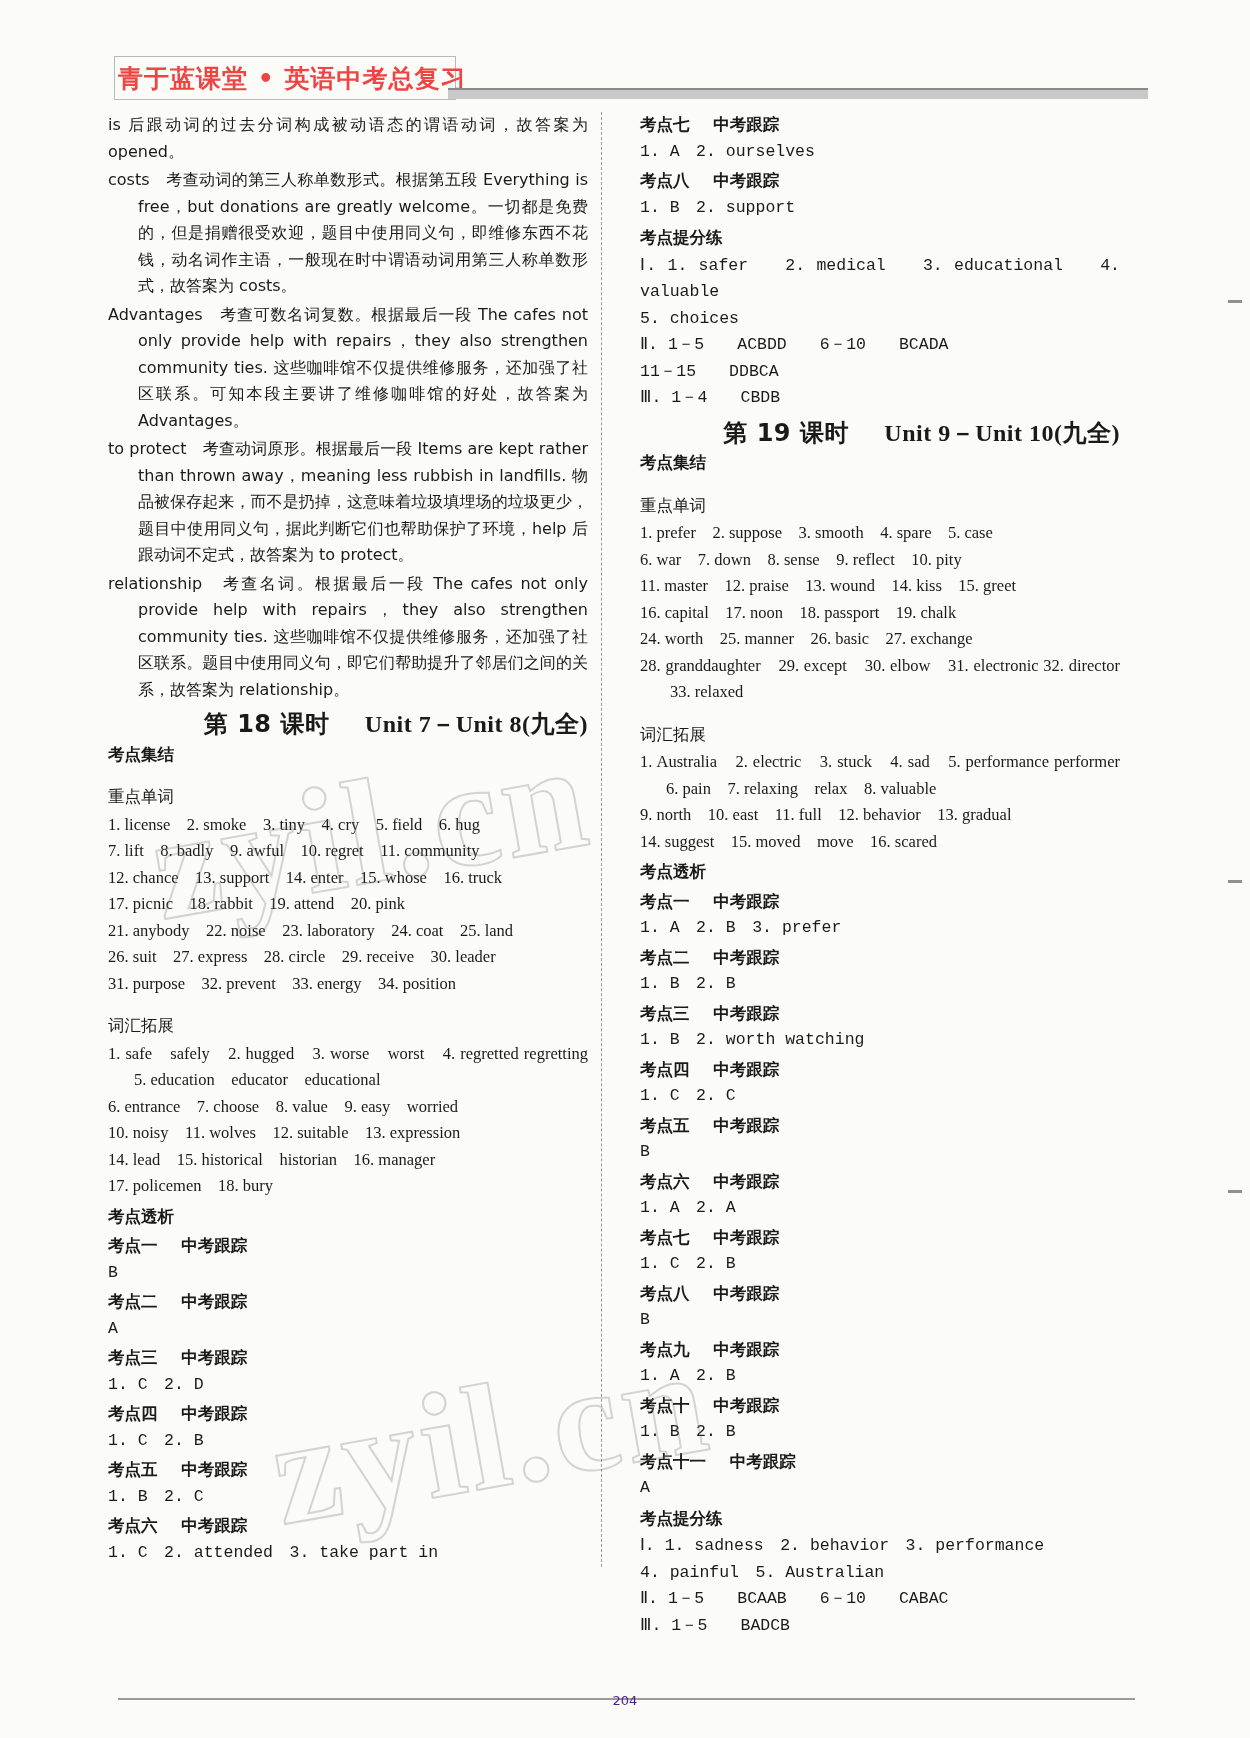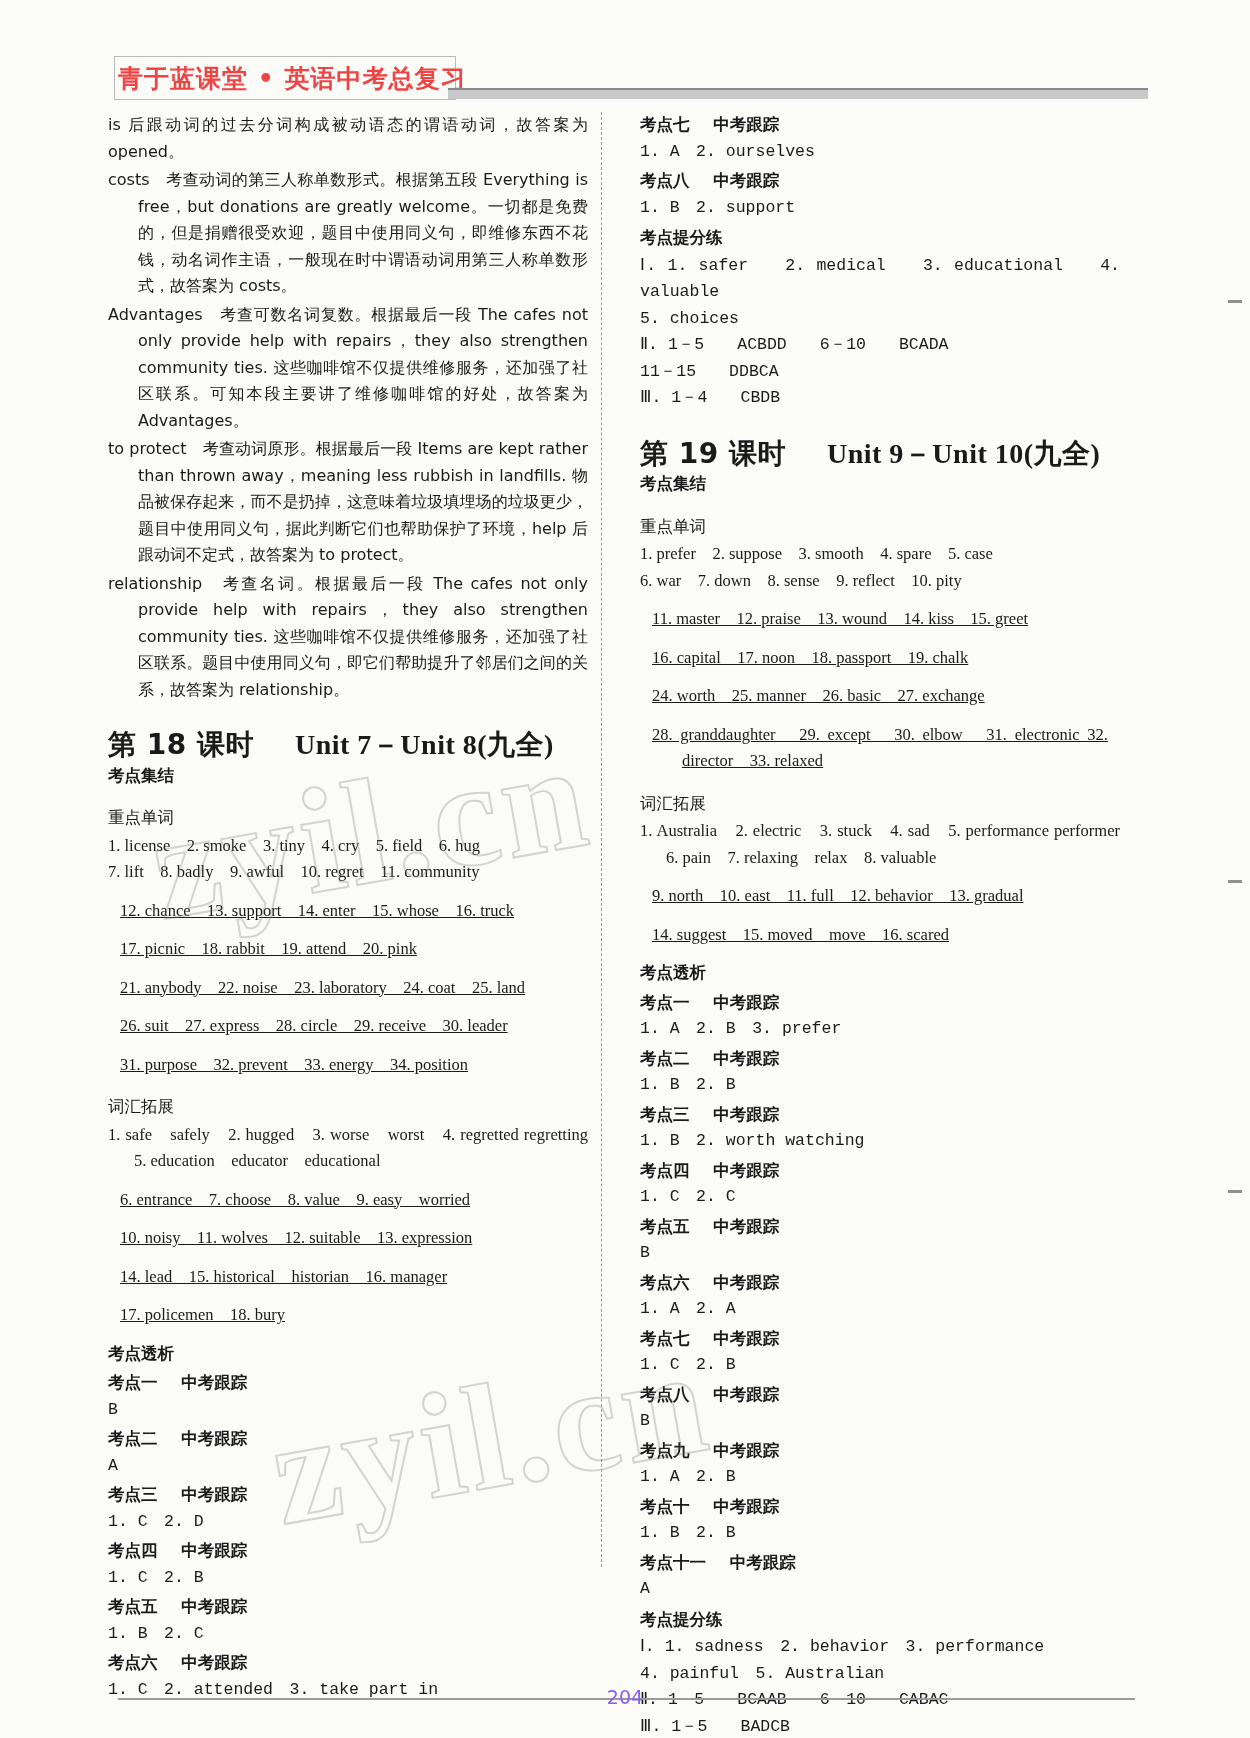--- a/index.html
+++ b/index.html
@@ -55,47 +55,47 @@
   .cn{font-family:"DejaVu Sans", sans-serif;font-size:16px;}
   .sec-title{
     font-family:"DejaVu Sans", sans-serif;
     font-weight:bold;font-size:16.5px;margin:4px 0 1px 0;
   }
   .sub-title{
     font-family:"DejaVu Sans", sans-serif;
     font-size:16.5px;margin:16px 0 1px 0;
   }
   .lesson-head{
-    text-align:left;
-    font-family:"DejaVu Sans", sans-serif;
-    font-weight:bold;
-    font-size:28px;
-    margin:29px 0 4px 0;
+    text-align:right;
+    font-family:"DejaVu Sans", sans-serif;
+    font-weight:bold;
+    font-size:24px;
+    margin:8px 0 4px 0;
     letter-spacing:0.5px;
   }
   .lesson-head .unit{
     font-family:"Liberation Serif", serif;
     font-weight:bold;
   }
   .kp-row{
     font-family:"DejaVu Sans", sans-serif;
     font-weight:bold;
     font-size:16.5px;
     margin:3px 0 0 0;
   }
   .kp-row .zk{padding-left:18px;font-weight:bold;}
   .ans{font-family:Liberation Mono, monospace;margin:0;}
   .wordlist{margin:0;padding-left:26px;text-indent:-26px;}
-  .wordlist2{margin:12px;padding-left:30px;text-indent:-30px;text-decoration:underline;}
+  .wordlist2{margin:0;padding-left:30px;text-indent:-30px;}
   .pagenum{
     position:absolute;left:0;right:0;bottom:30px;
     text-align:center;
     font-family:"DejaVu Sans", sans-serif;
-    font-size:19px;
-    color:#8b5cf6;
+    font-size:13px;
+    color:#4c1d95;
   }
   .footer-rule{
     position:absolute;left:595px;bottom:38px;width:540px;height:2px;background:#9a9a9a;
   }
   .footer-rule2{
     position:absolute;left:118px;bottom:38px;width:500px;height:2px;background:#9a9a9a;
   }
   
   .wm{
     position:absolute;

